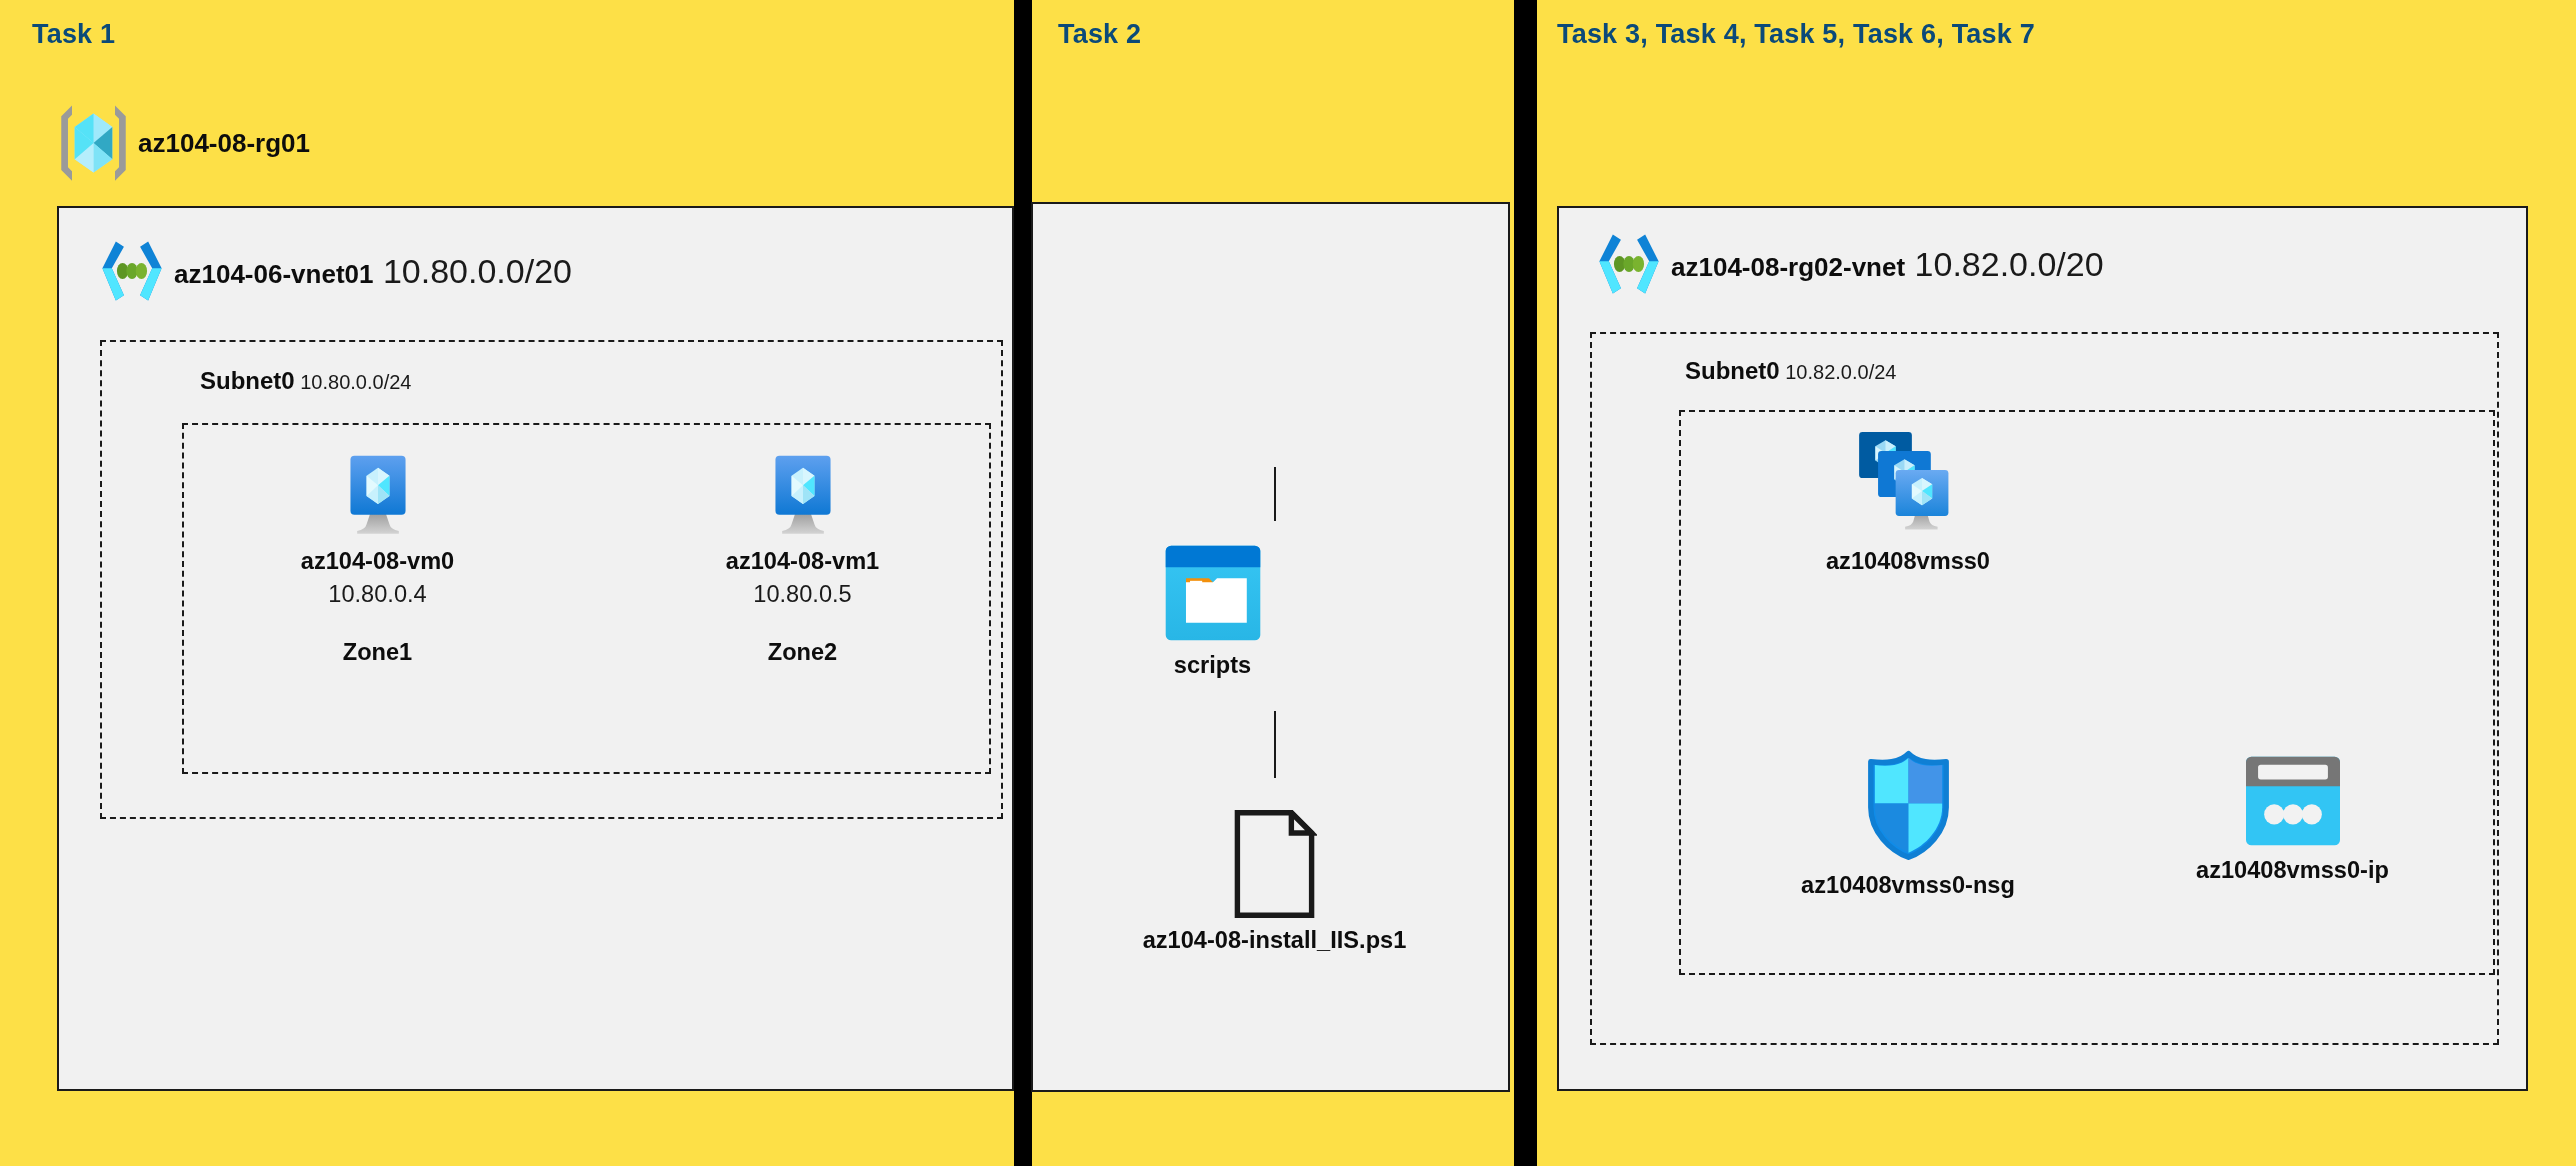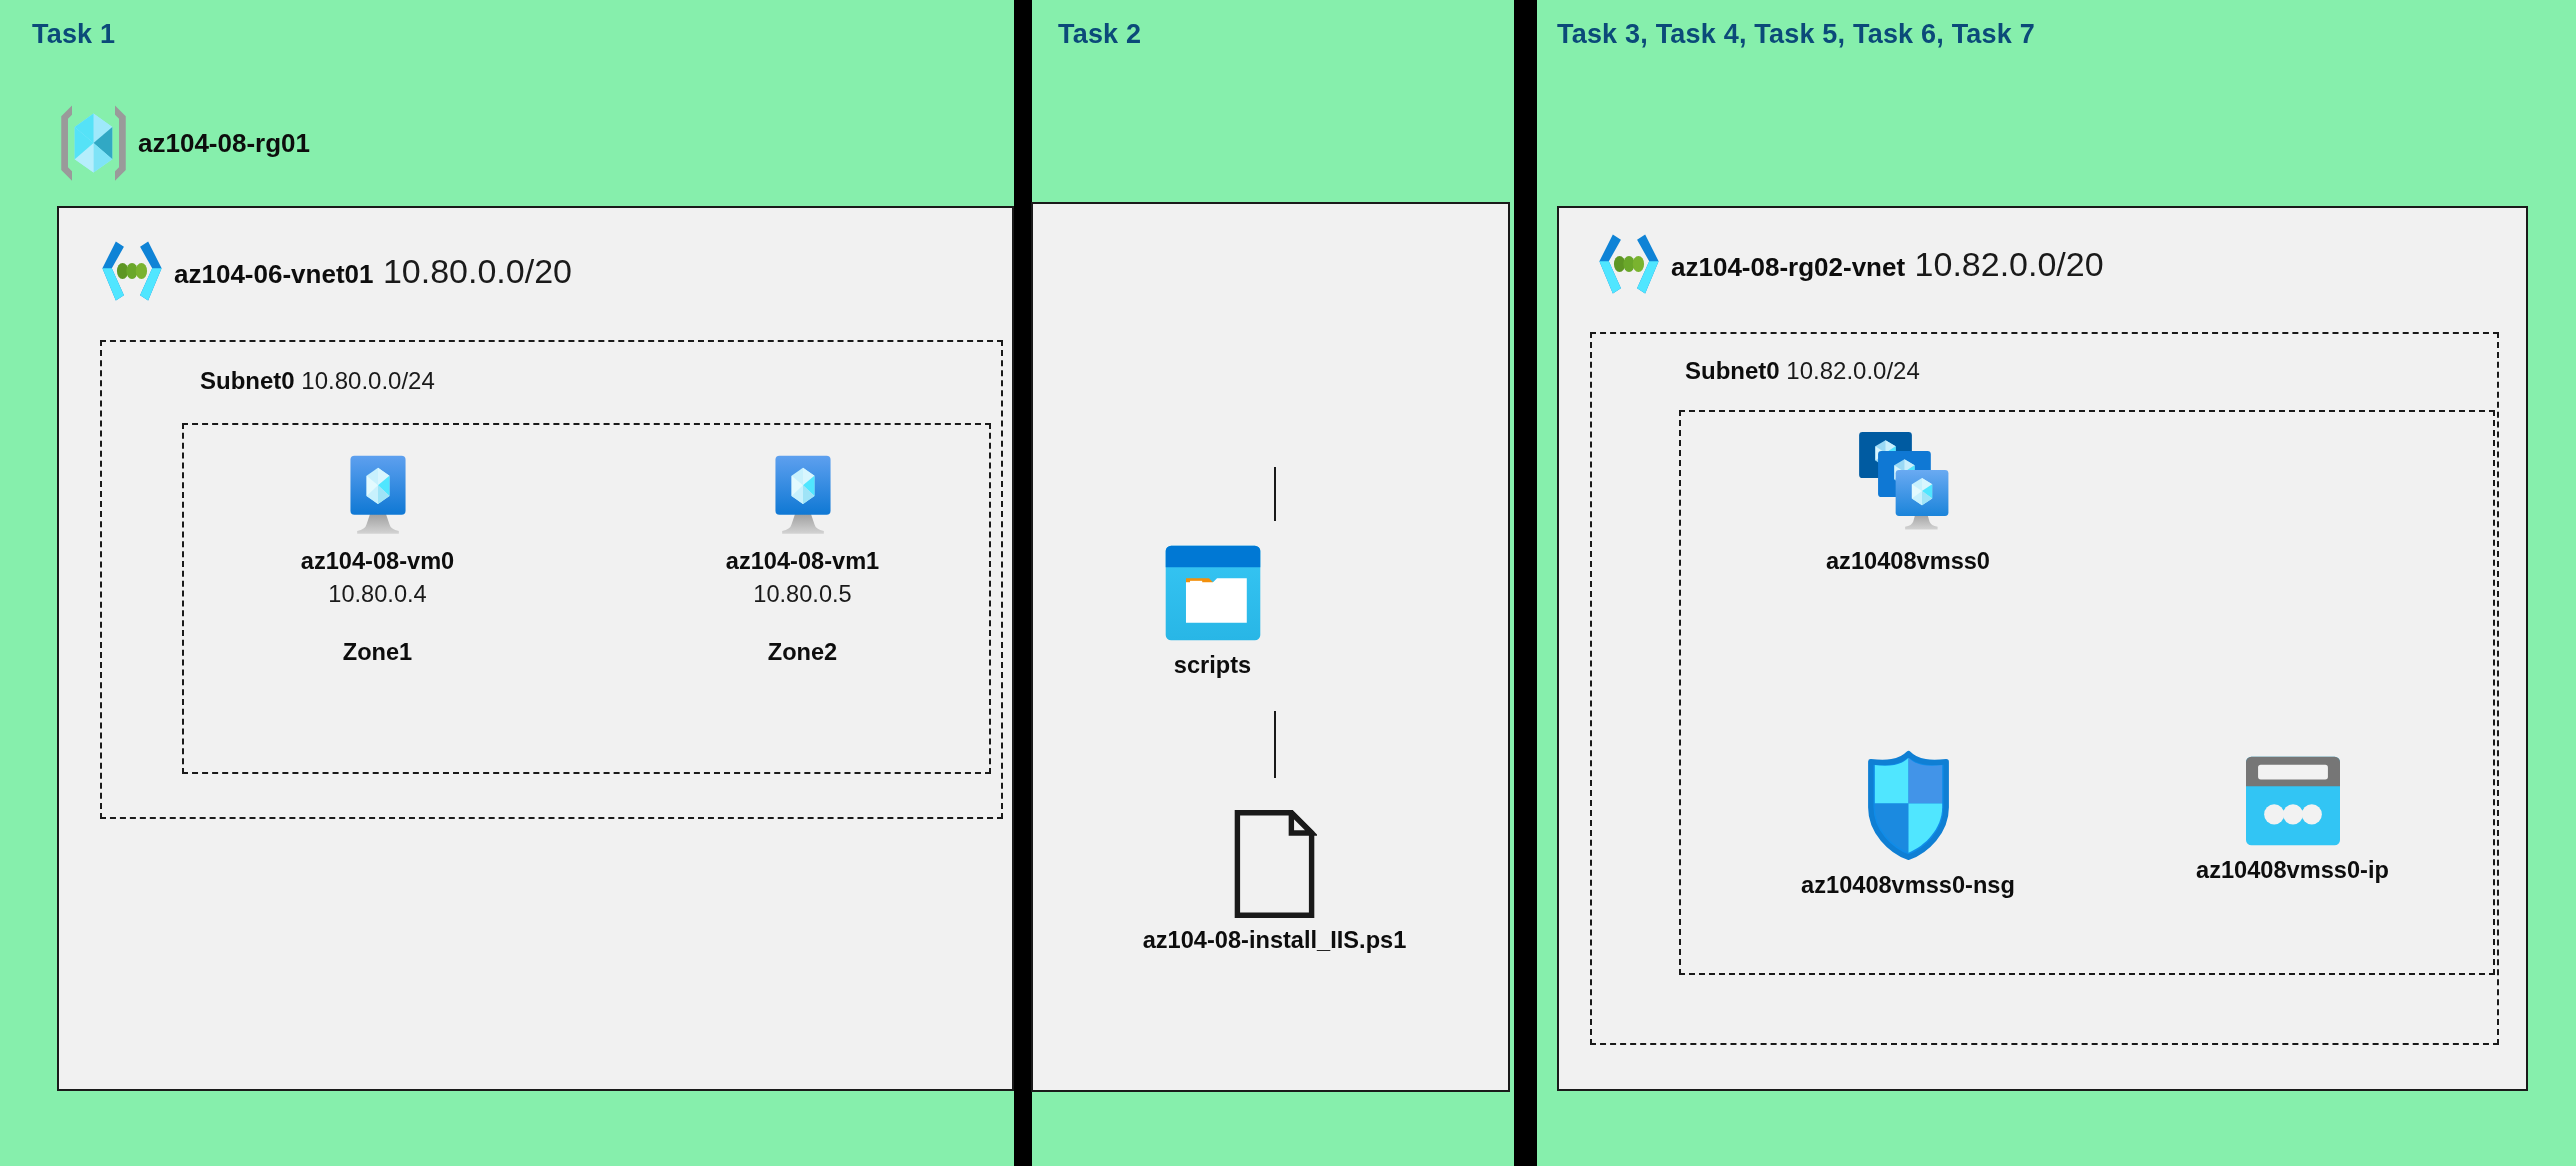--- a/index.html
+++ b/index.html
@@ -3,21 +3,21 @@
 <meta charset="utf-8">
 <style>
   html,body{margin:0;padding:0;}
   body{
     width:2576px;height:1166px;
     background:#f1f1f1;
     font-family:"Liberation Sans", sans-serif;
     overflow:hidden;
     position:relative;
   }
-  .canvas{position:absolute;inset:0;background:#86efac;}
+  .canvas{position:absolute;inset:0;background:#fde047;}
 
   
   .vsep{position:absolute;top:0;bottom:0;background:#000;}
   .vsep.a{left:1014px;width:18px;}
   .vsep.b{left:1514px;width:23px;}
 
   
   .task-title{
     position:absolute;
     color:#0b4a79;
@@ -30,21 +30,21 @@
   
   .rgbox{position:absolute;border:2.7px solid #1a1a1a;background:#f1f1f1;box-sizing:border-box;}
   .dashbox{position:absolute;border:2.7px dashed #1a1a1a;background:transparent;box-sizing:border-box;}
 
   
   .hdr{position:absolute;display:flex;align-items:center;gap:4px;white-space:nowrap;}
   .hdr .t-strong{font-weight:bold;font-size:26px;color:#0d0d0d;}
   .hdr .t-plain{font-weight:normal;font-size:34px;color:#1a1a1a;}
   .sub-label{position:absolute;white-space:nowrap;}
   .sub-label .t-strong{font-weight:bold;font-size:24px;color:#0d0d0d;}
-  .sub-label .t-plain{font-weight:normal;font-size:24px;color:#1a1a1a;}
+  .sub-label .t-plain{font-weight:normal;font-size:20px;color:#1a1a1a;}
 
   
   .node{position:absolute;display:flex;flex-direction:column;align-items:center;}
   .node .caption{font-weight:bold;font-size:23.6px;color:#0d0d0d;white-space:nowrap;margin-top:9.4px;text-align:center;}
   .node .subcaption{font-weight:normal;font-size:23.6px;color:#1a1a1a;white-space:nowrap;text-align:center;margin-top:5.4px;}
   .node .zone{font-weight:bold;font-size:23.6px;color:#0d0d0d;white-space:nowrap;text-align:center;margin-top:31px;}
 
   
   .conn{position:absolute;width:2px;background:#1a1a1a;}
 

